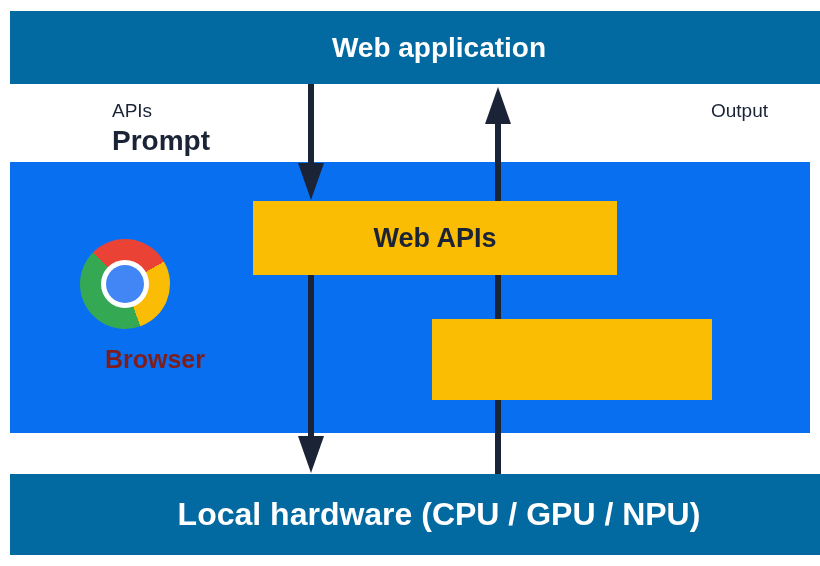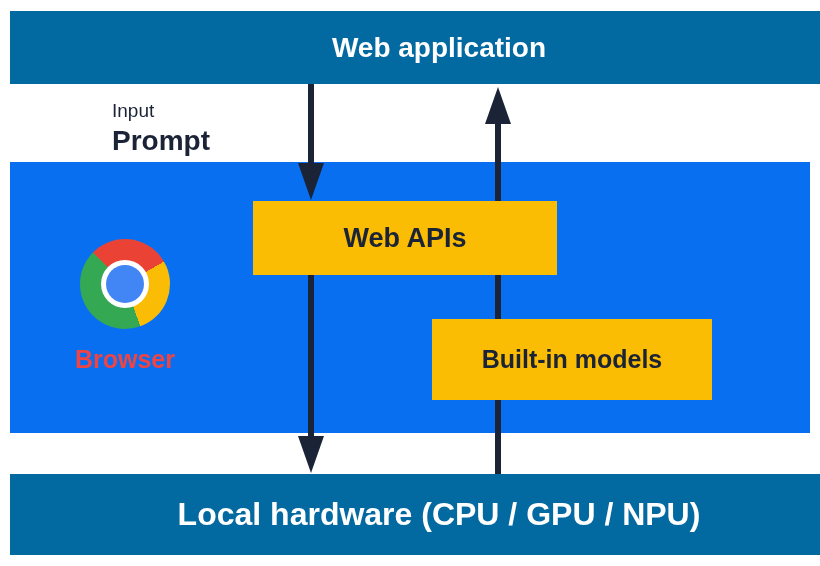--- a/index.html
+++ b/index.html
@@ -80,21 +80,21 @@
     font-weight: bold;
     display: flex;
     flex-direction: column;
     align-items: center;
     justify-content: center;
     text-align: center;
     z-index: 3;
   }
   .box-web-apis {
     left: 253px; top: 201px;
-    width: 304px; height: 74px;
+    width: 364px; height: 74px;
     font-size: 27px;
   }
   .box-builtin {
     left: 432px; top: 319px;
     width: 280px; height: 81px;
     font-size: 25px;
     line-height: 31px;
   }
 
   
@@ -121,42 +121,43 @@
     position: absolute;
     left: 26px; top: 26px;
     width: 38px; height: 38px;
     border-radius: 50%;
     background: #4285F4;
   }
   .browser-label {
     position: absolute;
     left: 45px; top: 345px;
     width: 160px;
-    text-align: center;
-    color: #ef4444;
+    text-align: right;
+    color: #7f1d1d;
     font-size: 25px;
     font-weight: bold;
     z-index: 3;
   }
 </style>
 </head>
 <body>
 
 <div class="stage">
 
   <div class="bar bar-top">
     <span>Web application</span>
   </div>
 
   <div class="io-label io-input">
-    <div class="io-title">Input</div>
+    <div class="io-title">APIs</div>
     <div class="io-value">Prompt</div>
   </div>
 
   <div class="io-label io-output">
+    <div class="io-title">Output</div>
   </div>
 
   <div class="panel-middle"></div>
 
   <div class="arrow-shaft" id="arrow1-shaft"></div>
   <div class="arrow-head down" id="arrow1-head"></div>
 
   <div class="arrow-shaft" id="arrow2-shaft"></div>
   <div class="arrow-head down" id="arrow2-head"></div>
 
@@ -167,20 +168,19 @@
     <div class="chrome-ring"></div>
     <div class="chrome-core"></div>
   </div>
   <div class="browser-label">Browser</div>
 
   <div class="yellow-box box-web-apis">
     <span>Web APIs</span>
   </div>
 
   <div class="yellow-box box-builtin">
-    <span>Built-in models</span>
   </div>
 
   <div class="bar bar-bottom">
     <span>Local hardware (CPU / GPU / NPU)</span>
   </div>
 
 </div>
 
 </body></html>

